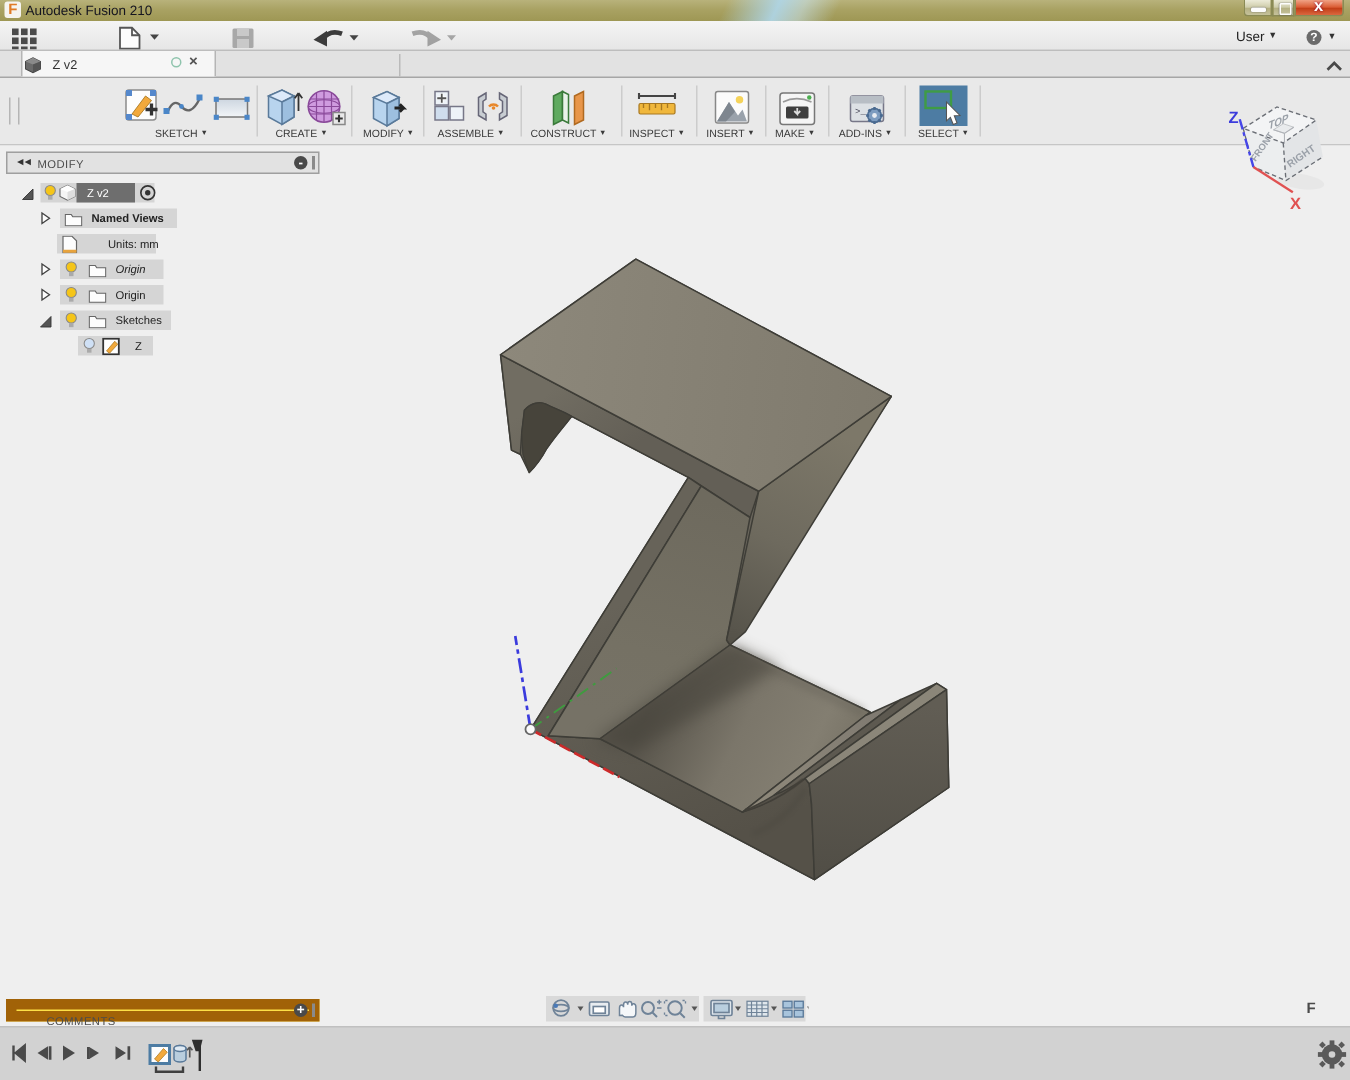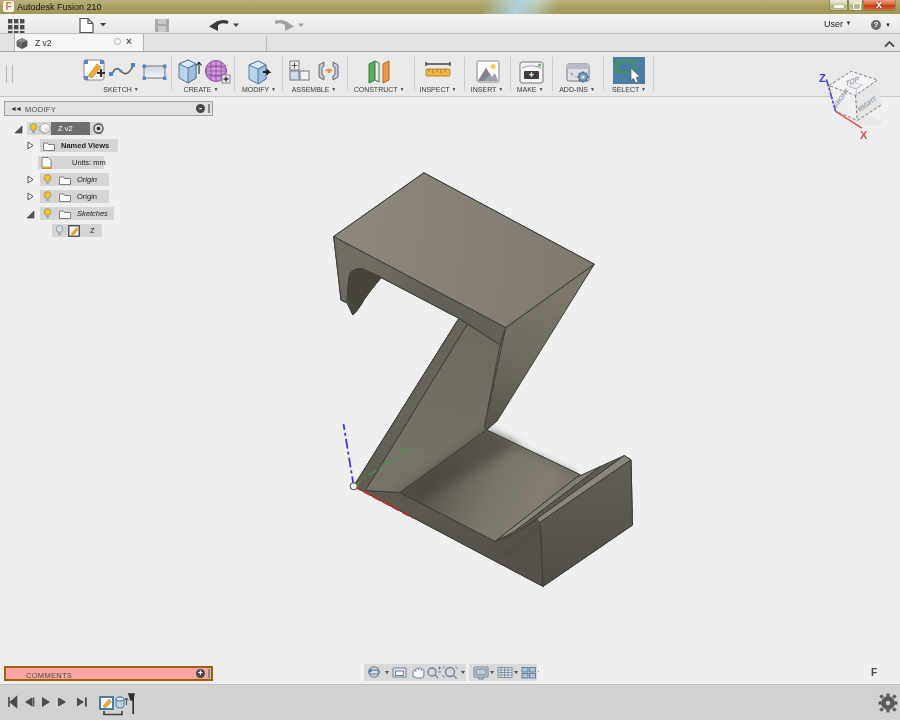--- a/index.html
+++ b/index.html
@@ -48,22 +48,22 @@
 .tb-label .car{font-size:5px;vertical-align:1px;}
 .tb-sep{position:absolute;top:5px;width:1px;height:34px;background:#cccccc;}
 #viewport{position:absolute;left:0;top:97px;width:900px;height:587px;background:#efefef;}
 #browser-head{position:absolute;left:4px;top:4px;width:209px;height:15px;background:#e2e2e2;
   border:1px solid #9f9f9f;box-sizing:border-box;}
 #browser-head .bt{position:absolute;left:20px;top:3px;font-size:7.5px;color:#4c4c4c;letter-spacing:.3px;}
 #browser-head .arr{position:absolute;left:5px;top:3px;font-size:7px;color:#333;letter-spacing:-2px;}
 .hcirc{position:absolute;width:9px;height:9px;border-radius:50%;background:#4a4a4a;color:#fff;text-align:center;z-index:6;}
 .hcirc span{display:block;font-size:9px;line-height:8px;font-weight:bold;}
 .hgrip{position:absolute;width:2px;height:9px;background:#8a8a8a;z-index:6;}
-#comments{position:absolute;left:4px;top:569px;width:209px;height:15px;background:#fca5a5;
-  border:2px solid #a16207;box-sizing:border-box;}
+#comments{position:absolute;left:4px;top:569px;width:209px;height:15px;background:#fde047;
+  border:7px solid #a16207;box-sizing:border-box;}
 #comments .bt{position:absolute;left:20px;top:3px;font-size:7.5px;color:#4c4c4c;letter-spacing:.3px;}
 .brow{position:absolute;height:13px;}
 .chipbg{position:absolute;background:#d5d5d5;height:13px;}
 .btext{position:absolute;font-size:7.5px;color:#222;top:2px;white-space:nowrap;}
 .btext.white{color:#fff;}
 #timeline{position:absolute;left:0;top:684px;width:900px;height:36px;background:#d2d2d2;border-top:1px solid #c0c0c0;box-sizing:border-box;}
 #fletter{position:absolute;left:871px;top:570px;font-size:10px;color:#4a4a4a;font-weight:bold;}
 .navchip{position:absolute;top:567px;height:17px;background:#d9d9d9;}
 svg{display:block;}
 .abs{position:absolute;}
@@ -462,21 +462,21 @@
 <polygon points="1,8 8,8 8,1" fill="#555" stroke="#333" stroke-width=".6"></polygon>
       </svg>
   <div class="chipbg" style="left:40px;width:74px;"></div>
   <svg class="abs" style="left:43px;top:1px;" width="9" height="12" viewBox="0 0 9 12">
 <circle cx="4.5" cy="4" r="3.4" fill="#f5c518" stroke="#888" stroke-width=".7"></circle>
 <rect x="3" y="7.5" width="3" height="2.6" fill="#aaa"></rect>
       </svg>
   <svg class="abs" style="left:59px;top:1.5px;" width="12" height="10" viewBox="0 0 12 10">
 <path d="M.5,2 h4 l1,1.5 h6 v6 h-11 z" fill="#fdfdfd" stroke="#666" stroke-width=".8"></path>
       </svg>
-  <div class="btext" style="left:77px;font-style:italic;">Sketches</div>
+  <div class="btext" style="left:77px;">Sketches</div>
 </div>
 <div class="brow" style="left:0;top:127px;">
   <div class="chipbg" style="left:52px;width:50px;"></div>
   <svg class="abs" style="left:55px;top:1px;" width="9" height="12" viewBox="0 0 9 12">
 <circle cx="4.5" cy="4" r="3.4" fill="#cfe0f5" stroke="#888" stroke-width=".7"></circle>
 <rect x="3" y="7.5" width="3" height="2.6" fill="#aaa"></rect>
       </svg>
   <svg class="abs" style="left:68px;top:0.5px;" width="12" height="12" viewBox="0 0 12 12">
   <rect x=".8" y=".8" width="10.4" height="10.4" fill="#fff" stroke="#333" stroke-width="1.2"></rect>
   <polygon points="3,9 8.5,2.5 10.5,4.5 5,10.5" fill="#f2a93c" stroke="#a97820" stroke-width=".5"></polygon>

